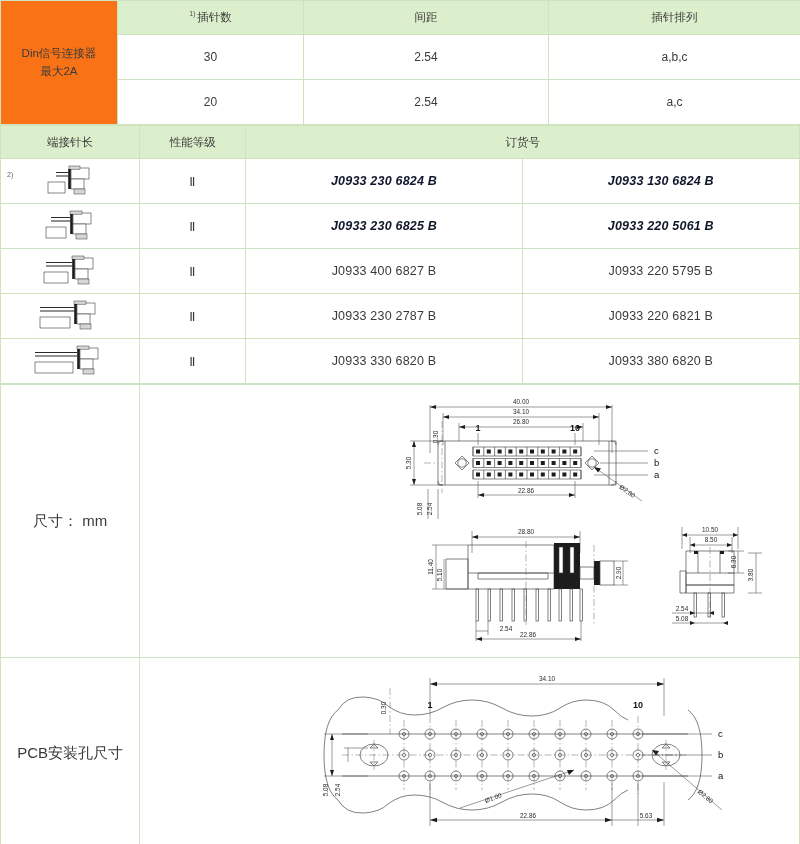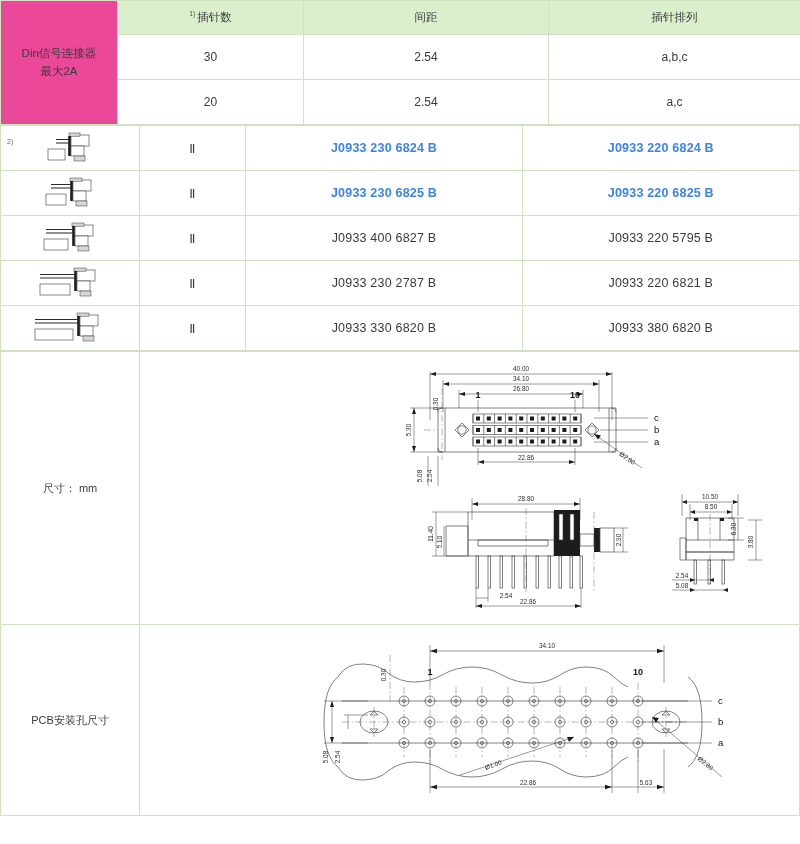--- a/index.html
+++ b/index.html
@@ -24,41 +24,41 @@
   }
   .hdr{background:#dcefcc;font-size:11.5px;font-weight:bold;color:#2d2d2d;}
   .cell{background:#ffffff;font-size:12px;}
   .sup{font-size:7px;vertical-align:super;font-weight:normal;margin-right:2px;color:#555;}
 
   
   #t1 td{height:44px;}
   #t1 .t1-head td{height:33px;}
   .rowlabel{
     font-size:11.5px;font-weight:bold;color:#2d2d2d;line-height:1.55;
-    background:#ec4899;
+    background:#f97316;
   }
 
   
   #t2 td{height:44px;}
   #t2 .t2-head td{height:32px;}
   .ordno{font-size:12.5px;letter-spacing:.2px;color:#2f2f2f;}
-  .ordno.b{font-weight:bold;color:#3b82f6;}
+  .ordno.b{font-weight:bold;color:#0f172a;font-style:italic;}
   .grade{font-size:12.5px;letter-spacing:1px;}
   .piccell{position:relative;}
   .marker2{
     position:absolute;left:6px;top:12px;
     font-size:7px;color:#666;
   }
 
   
   .pin-ico{display:inline-block;vertical-align:middle;}
 
   
   .drawrow td{border:1px solid #cfe3c0;background:#ffffff;vertical-align:middle;}
-  .sidelabel{font-size:11px;color:#3a3a3a;text-align:center;}
+  .sidelabel{font-size:15px;color:#3a3a3a;text-align:center;}
   .drawarea{position:relative;padding:0;}
   .drawarea svg{display:block;margin:0 auto;}
 
   
   .ln{stroke:#4a4a4a;stroke-width:.7;fill:none;}
   .ln-th{stroke:#2b2b2b;stroke-width:1.05;fill:none;}
   .ln-dim{stroke:#4a4a4a;stroke-width:.55;fill:none;}
   .ln-ctr{stroke:#6a6a6a;stroke-width:.5;fill:none;stroke-dasharray:7 2.5 1.5 2.5;}
   .dimtxt{font-family:"Liberation Sans",sans-serif;font-size:6.4px;fill:#2b2b2b;}
   .dimtxt-l{font-family:"Liberation Sans",sans-serif;font-size:9px;fill:#111;font-weight:bold;}
@@ -103,60 +103,65 @@
   </table>
 
   <table class="tbl" id="t2">
     <colgroup>
       <col style="width:139px">
         <col style="width:106px">
         <col style="width:276px">
         <col style="width:277px">
     </colgroup>
     <tbody>
+      <tr class="t2-head">
+        <td class="hdr">端接针长</td>
+        <td class="hdr">性能等级</td>
+        <td class="hdr" colspan="2">订货号</td>
+      </tr>
 
       <tr>
         <td class="cell piccell">
           <span class="marker2">2)</span>
           <span class="pin-ico">
             <svg width="52" height="36" viewBox="0 0 52 36">
               <rect x="4" y="20" width="17" height="11" class="fillwhite"></rect>
               <rect x="27" y="6" width="18" height="11" class="fillwhite"></rect>
               <rect x="27" y="17" width="13" height="10" class="fillwhite"></rect>
               <rect x="25" y="4" width="11" height="3.2" class="fillgrey"></rect>
               <rect x="24.2" y="7" width="2.6" height="20" class="fillsolid"></rect>
               <line x1="12" y1="10.5" x2="24.5" y2="10.5" class="ln-th"></line>
               <line x1="12" y1="14" x2="24.5" y2="14" class="ln-th"></line>
               <rect x="30" y="27" width="11" height="5" class="fillgrey"></rect>
             </svg>
           </span>
         </td>
         <td class="cell grade">Ⅱ</td>
         <td class="cell ordno b">J0933 230 6824 B</td>
-        <td class="cell ordno b">J0933 220 6824 B</td>
+        <td class="cell ordno b">J0933 130 6824 B</td>
       </tr>
 
       <tr>
         <td class="cell piccell">
           <span class="pin-ico">
             <svg width="56" height="36" viewBox="0 0 56 36">
               <rect x="4" y="20" width="20" height="11" class="fillwhite"></rect>
               <rect x="31" y="6" width="18" height="11" class="fillwhite"></rect>
               <rect x="31" y="17" width="13" height="10" class="fillwhite"></rect>
               <rect x="28" y="4" width="12" height="3.2" class="fillgrey"></rect>
               <rect x="28.2" y="7" width="2.6" height="20" class="fillsolid"></rect>
               <line x1="9" y1="10.5" x2="28.5" y2="10.5" class="ln-th"></line>
               <line x1="9" y1="14" x2="28.5" y2="14" class="ln-th"></line>
               <rect x="34" y="27" width="11" height="5" class="fillgrey"></rect>
             </svg>
           </span>
         </td>
         <td class="cell grade">Ⅱ</td>
         <td class="cell ordno b">J0933 230 6825 B</td>
-        <td class="cell ordno b">J0933 220 6825 B</td>
+        <td class="cell ordno b">J0933 220 5061 B</td>
       </tr>
 
       <tr>
         <td class="cell piccell">
           <span class="pin-ico">
             <svg width="60" height="36" viewBox="0 0 60 36">
               <rect x="4" y="20" width="24" height="11" class="fillwhite"></rect>
               <rect x="35" y="6" width="18" height="11" class="fillwhite"></rect>
               <rect x="35" y="17" width="13" height="10" class="fillwhite"></rect>
               <rect x="32" y="4" width="12" height="3.2" class="fillgrey"></rect>

